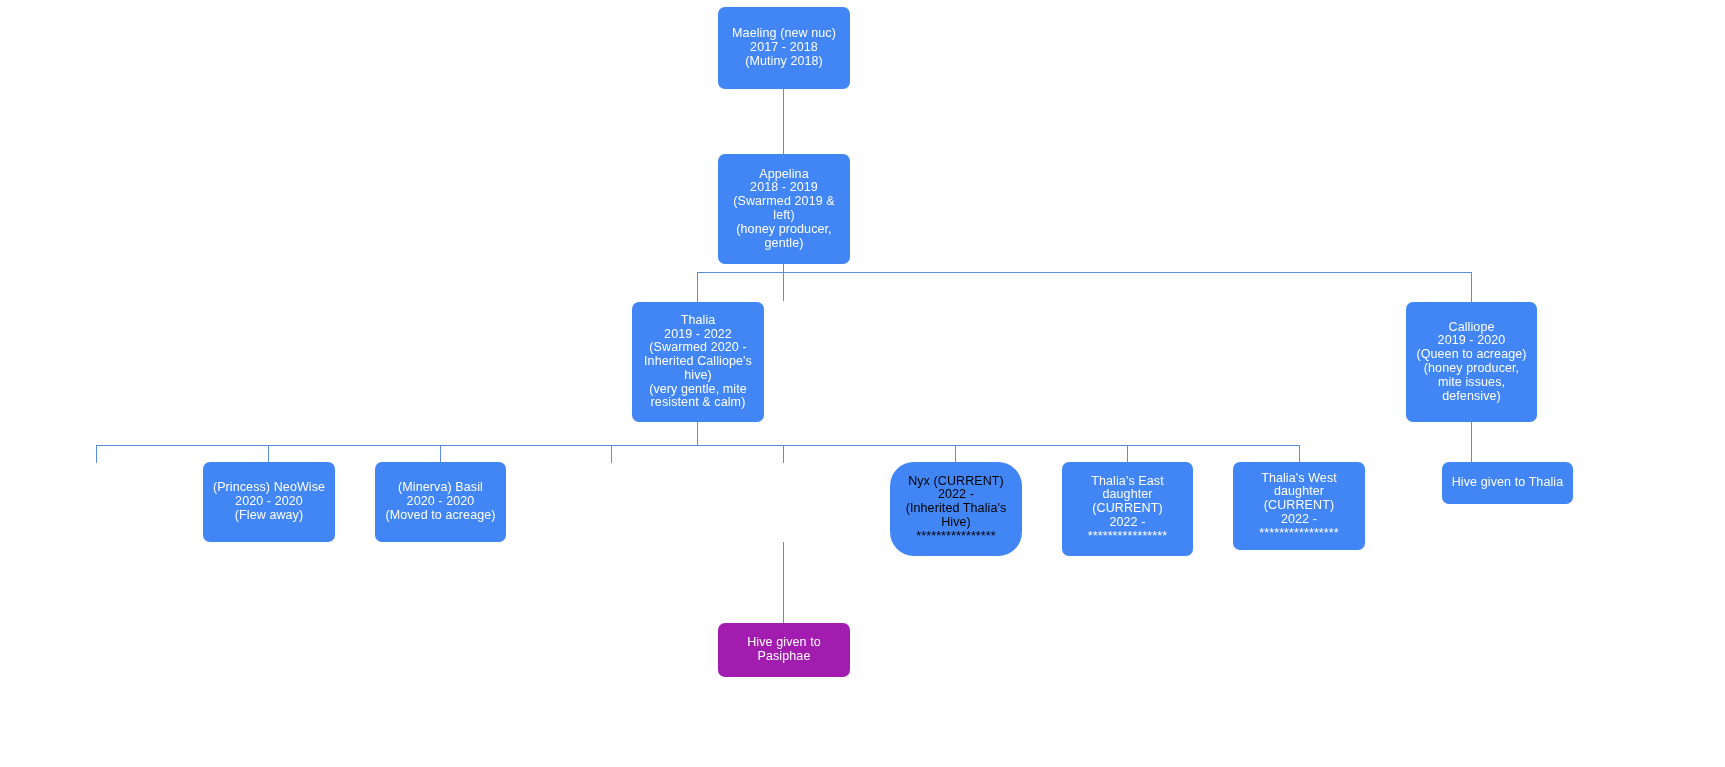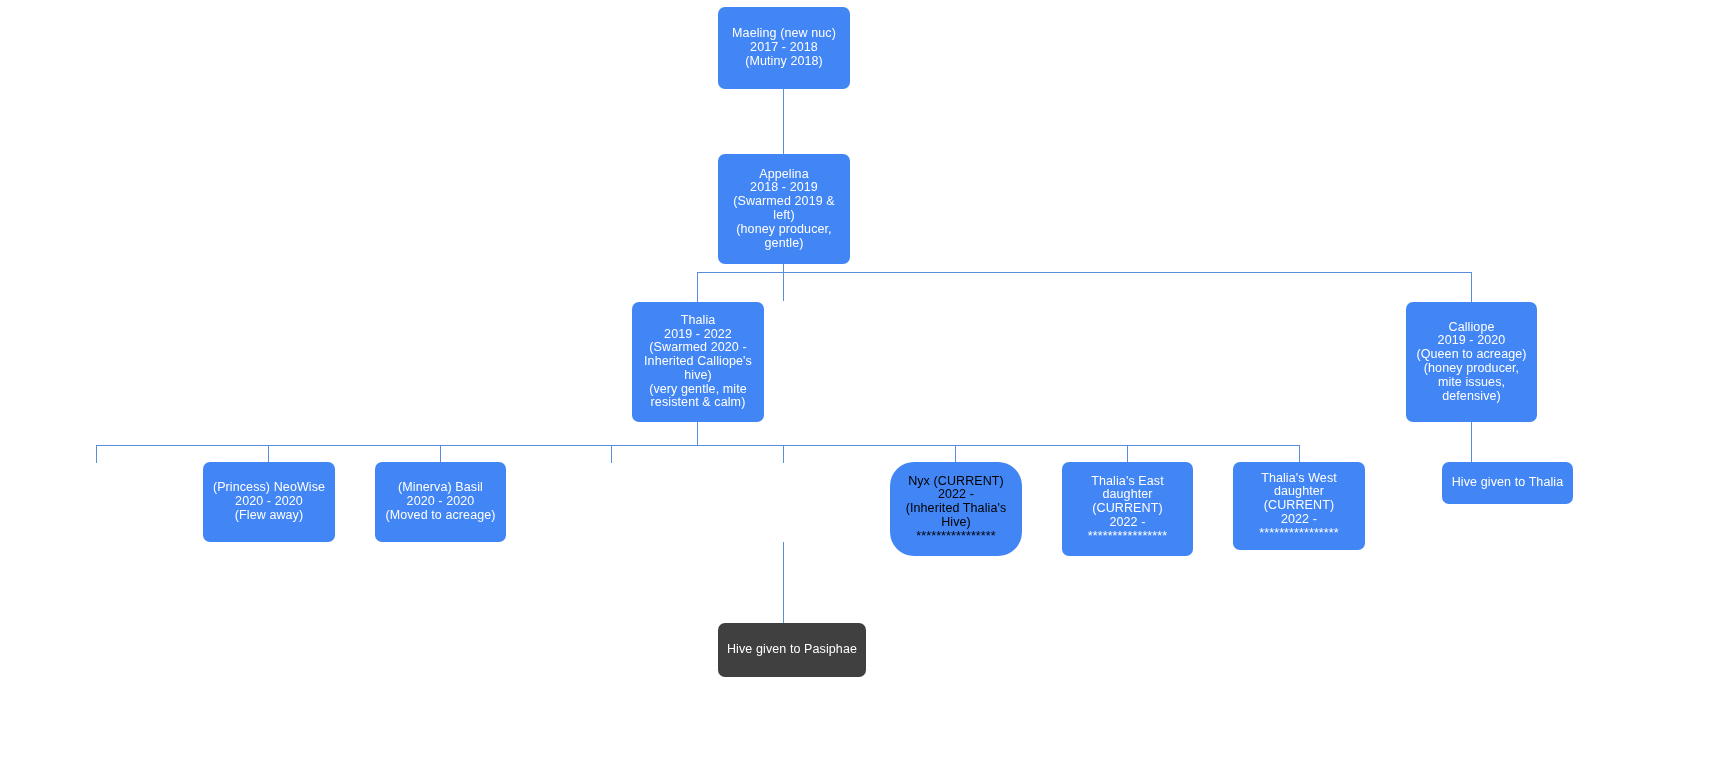--- a/index.html
+++ b/index.html
@@ -137,18 +137,18 @@
         <span>Thalia's West daughter (CURRENT)</span>
         <span>2022 -</span>
         <span>****************</span>
       </div>
     </div>
     <div class="node" style="left: 1406px; top: 462px; width: 131px; height: 42px; background: rgb(66, 133, 244); color: rgb(255, 255, 255); margin-left: 36px;">
       <div class="lines">
         <span>Hive given to Thalia</span>
       </div>
     </div>
-    <div class="node" style="left: 718px; top: 623px; width: 148px; height: 54px; background: #404040; color: rgb(255, 255, 255);">
+    <div class="node" style="left: 718px; top: 623px; width: 132px; height: 54px; background: #a21caf; color: rgb(255, 255, 255);">
       <div class="lines">
         <span>Hive given to Pasiphae</span>
       </div>
     </div>
   </div>
 
 </body></html>

